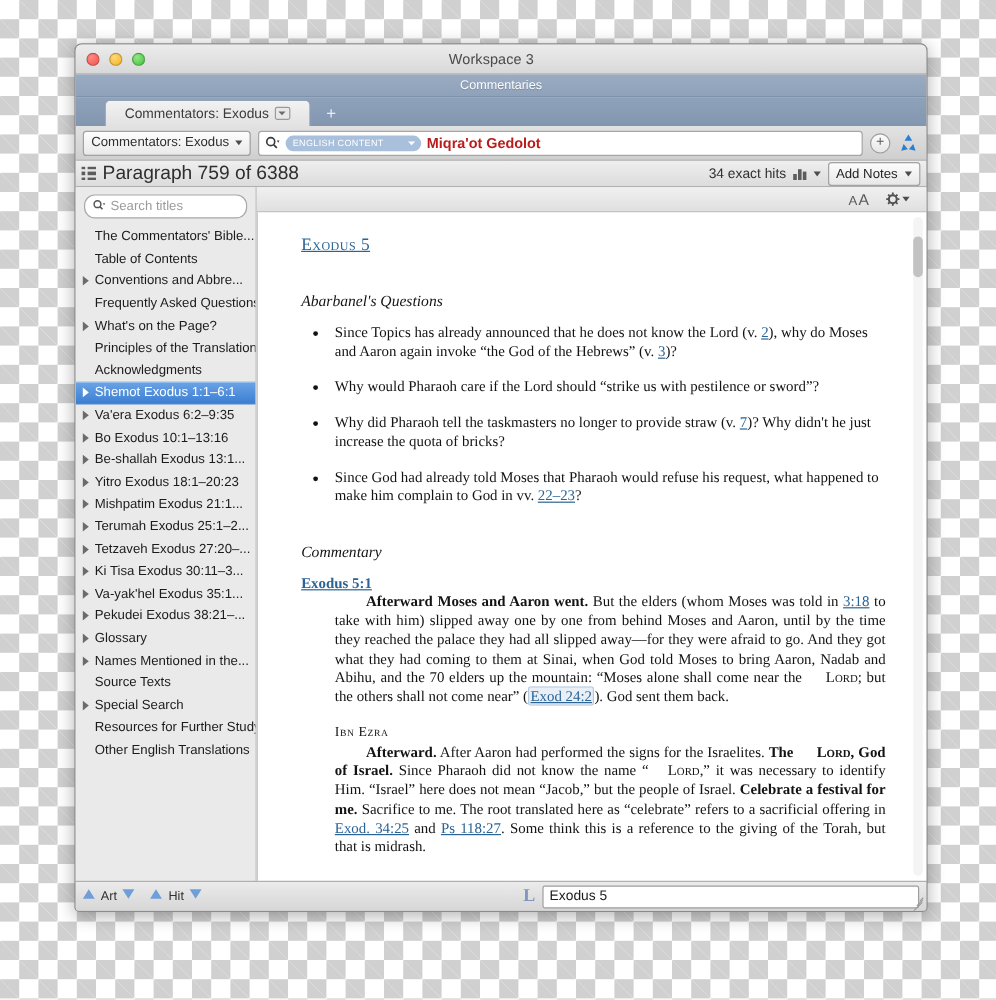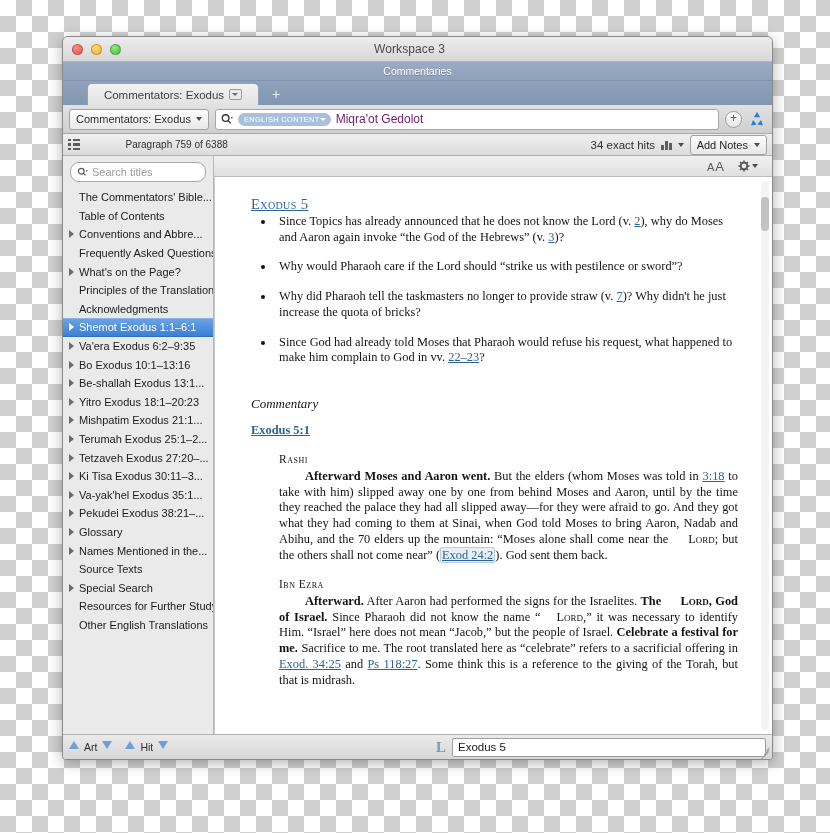--- a/index.html
+++ b/index.html
@@ -190,34 +190,35 @@
   .magnifier svg { display: block; }
   .token {
     background: #a9c0dd;
     color: #ffffff;
     border-radius: 9px;
     font-size: 7.5px;
     letter-spacing: 0.3px;
     padding: 2px 5px 2px 6px;
     display: flex;
     align-items: center;
-    gap: 0;
+    gap: 20px;
     white-space: nowrap;
     flex: none;
   }
   .token .tri-down {
     border-top-color: #ffffff;
     border-left-width: 3px;
     border-right-width: 3px;
     border-top-width: 3.5px;
   }
   .search-text {
     font-size: 12px;
-    color: #701a75;
+    color: #b91c1c;
     white-space: nowrap;
+    font-weight: bold;
   }
   .plus-btn {
     width: 15px; height: 15px;
     border-radius: 50%;
     border: 1px solid #9e9e9e;
     background: linear-gradient(to bottom, #fcfcfc, #e6e6e6);
     color: #5d5d5d;
     font-size: 12px;
     line-height: 13px;
     text-align: center;
@@ -234,21 +235,21 @@
     align-items: center;
     padding: 0 5px;
     gap: 6px;
     flex: none;
   }
   .list-icon { display: flex; gap: 1.5px; align-items: center; flex: none; }
   .list-icon .bars { display: flex; flex-direction: column; gap: 2px; }
   .list-icon .bars i { display: block; width: 3px; height: 2.5px; background: #5c5c5c; }
   .list-icon .bars2 { display: flex; flex-direction: column; gap: 2px; }
   .list-icon .bars2 i { display: block; width: 7px; height: 2.5px; background: #5c5c5c; }
-  .status-text { font-size: 10px; color: #2f2f2f; margin-left: 40px; }
+  .status-text { font-size: 16px; color: #2f2f2f; }
   .status-right {
     margin-left: auto;
     display: flex;
     align-items: center;
     gap: 6px;
   }
   .hits-text { font-size: 11.5px; color: #2f2f2f; }
   .chart-icon { display: flex; align-items: flex-end; gap: 1.5px; height: 11px; }
   .chart-icon i { display: block; width: 2.5px; background: #5c5c5c; }
   .notes-btn {
@@ -719,34 +720,34 @@
           </svg>
           <span class="tri-down"></span>
         </span>
       </div>
 
       <div class="docscroll">
         <div class="page">
 
           <a class="chapter-link" href="#">Exodus 5</a>
 
+          <div class="section-head">Abarbanel's Questions</div>
 
           <ul class="qlist">
               <li><span>Since Topics has already announced that he does not know the Lord (v. </span><a class="lnk" href="#">2</a><span>), why do Moses and Aaron again invoke “the God of the Hebrews” (v. </span><a class="lnk" href="#">3</a><span>)?</span></li>
               <li><span>Why would Pharaoh care if the Lord should “strike us with pestilence or sword”?</span></li>
               <li><span>Why did Pharaoh tell the taskmasters no longer to provide straw (v. </span><a class="lnk" href="#">7</a><span>)? Why didn't he just increase the quota of bricks?</span></li>
               <li><span>Since God had already told Moses that Pharaoh would refuse his request, what happened to make him complain to God in vv. </span><a class="lnk" href="#">22–23</a><span>?</span></li>
             </ul>
 
           <div class="section-head">Commentary</div>
 
           <a class="verse-link" href="#">Exodus 5:1</a>
 
           <div>
-              <div class="commentator">Rashi</div>
               <p class="comment-body"><span style="font-weight: bold;">Afterward Moses and Aaron went.</span><span> But the elders (whom Moses was told in </span><a class="lnk" href="#">3:18</a><span> to take with him) slipped away one by one from behind Moses and Aaron, until by the time they reached the palace they had all slipped away—for they were afraid to go. And they got what they had coming to them at Sinai, when God told Moses to bring Aaron, Nadab and Abihu, and the 70 elders up the mountain: “Moses alone shall come near the </span><span class="sc">Lord</span><span>; but the others shall not come near” (</span><a class="boxlnk" href="#">Exod 24:2</a><span>). God sent them back.</span></p>
               <div class="commentator">Ibn Ezra</div>
               <p class="comment-body"><span style="font-weight: bold;">Afterward.</span><span> After Aaron had performed the signs for the Israelites. </span><b><span>The </span><span class="sc">Lord</span><span>, God of Israel.</span></b><span> Since Pharaoh did not know the name “</span><span class="sc">Lord</span><span>,” it was necessary to identify Him. “Israel” here does not mean “Jacob,” but the people of Israel. </span><span style="font-weight: bold;">Celebrate a festival for me.</span><span> Sacrifice to me. The root translated here as “celebrate” refers to a sacrificial offering in </span><a class="lnk" href="#">Exod. 34:25</a><span> and </span><a class="lnk" href="#">Ps 118:27</a><span>. Some think this is a reference to the giving of the Torah, but that is midrash.</span></p>
             </div>
 
         </div>
         <div class="vscroll">
           <div class="vthumb"></div>
         </div>
       </div>

